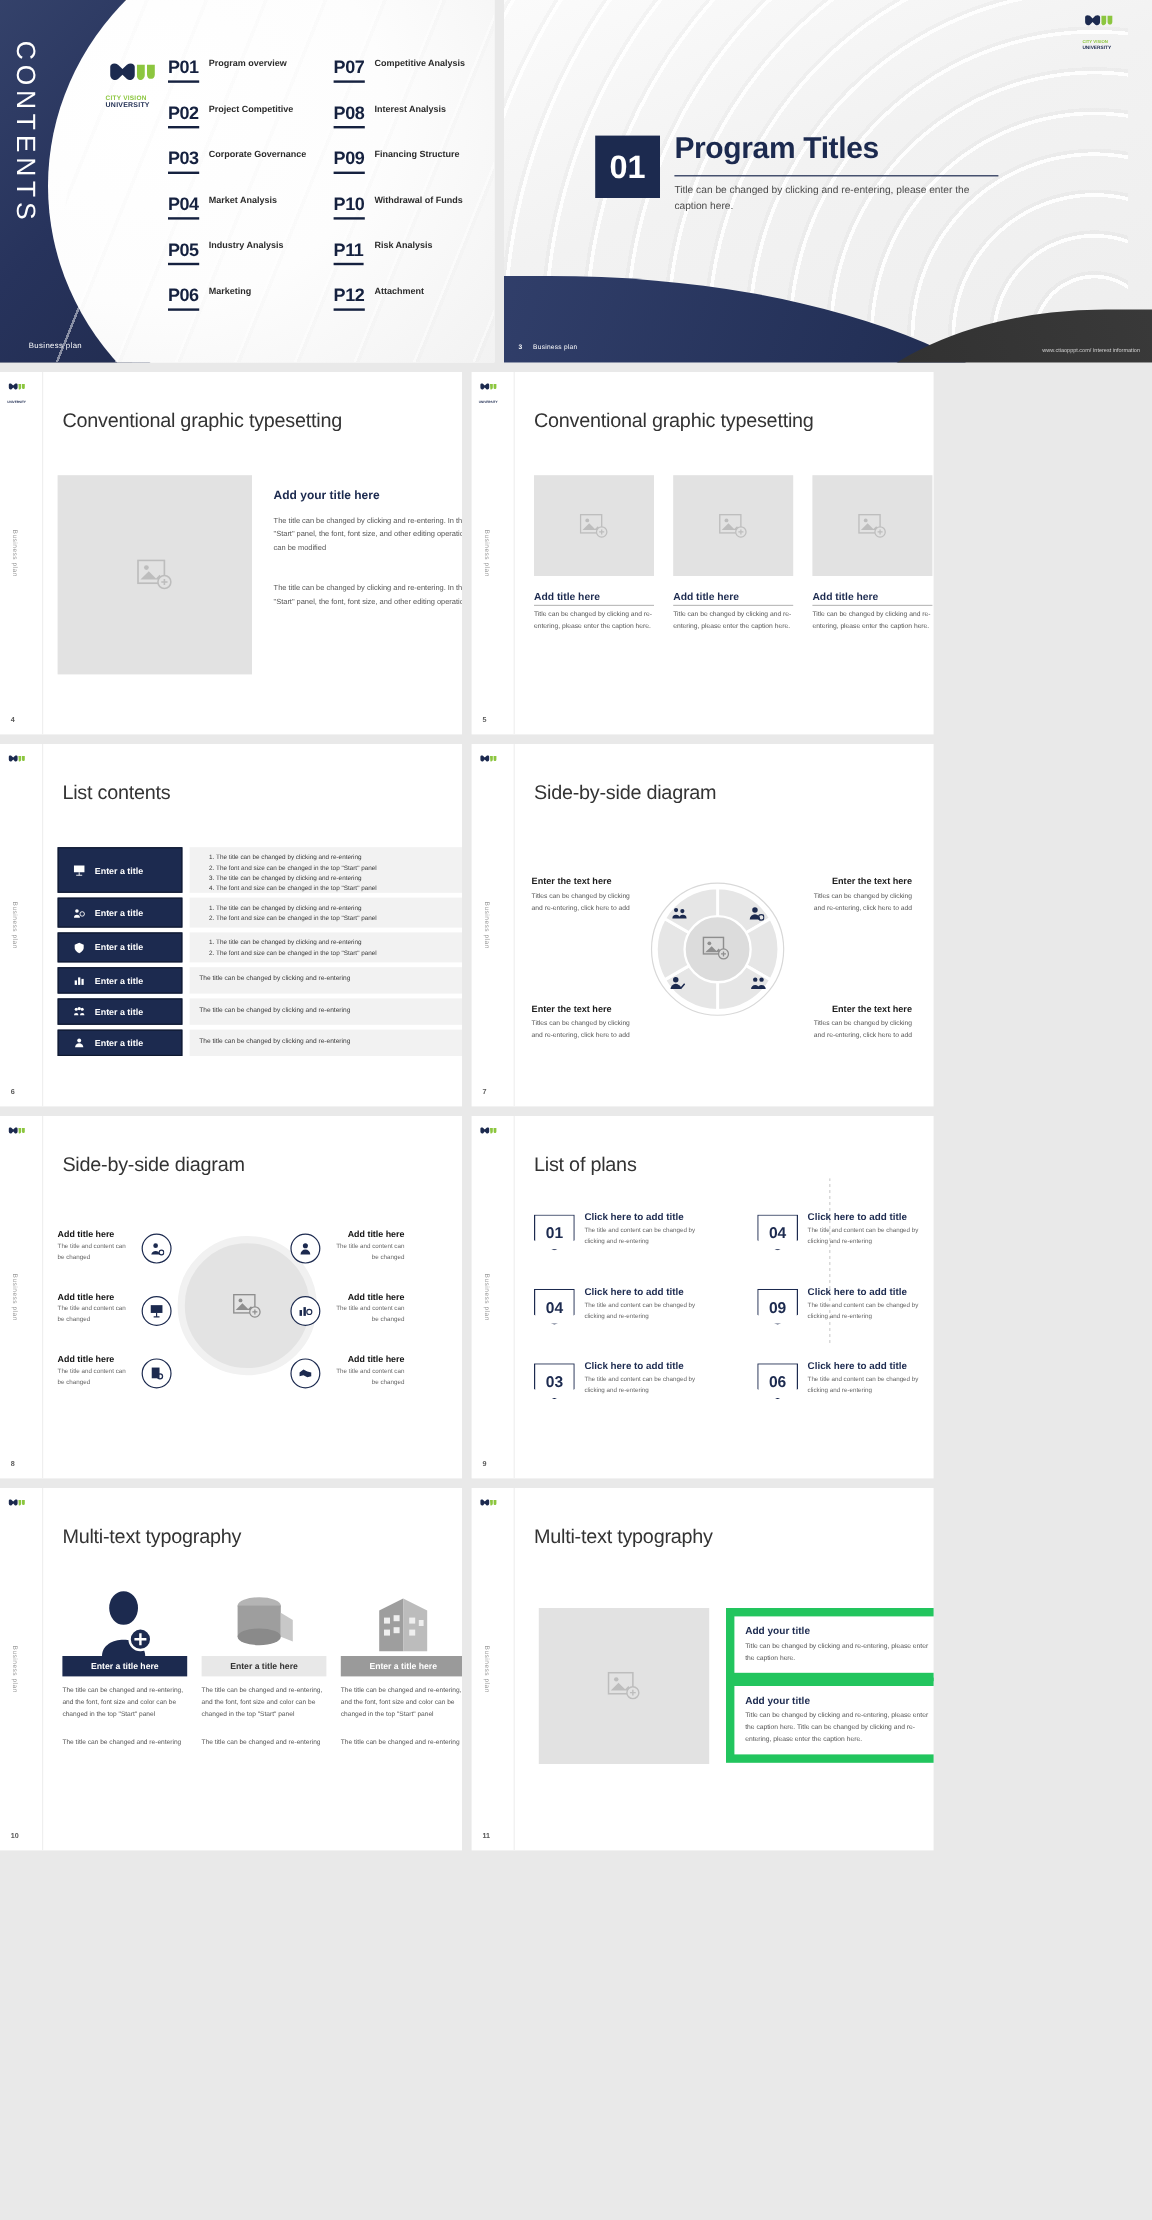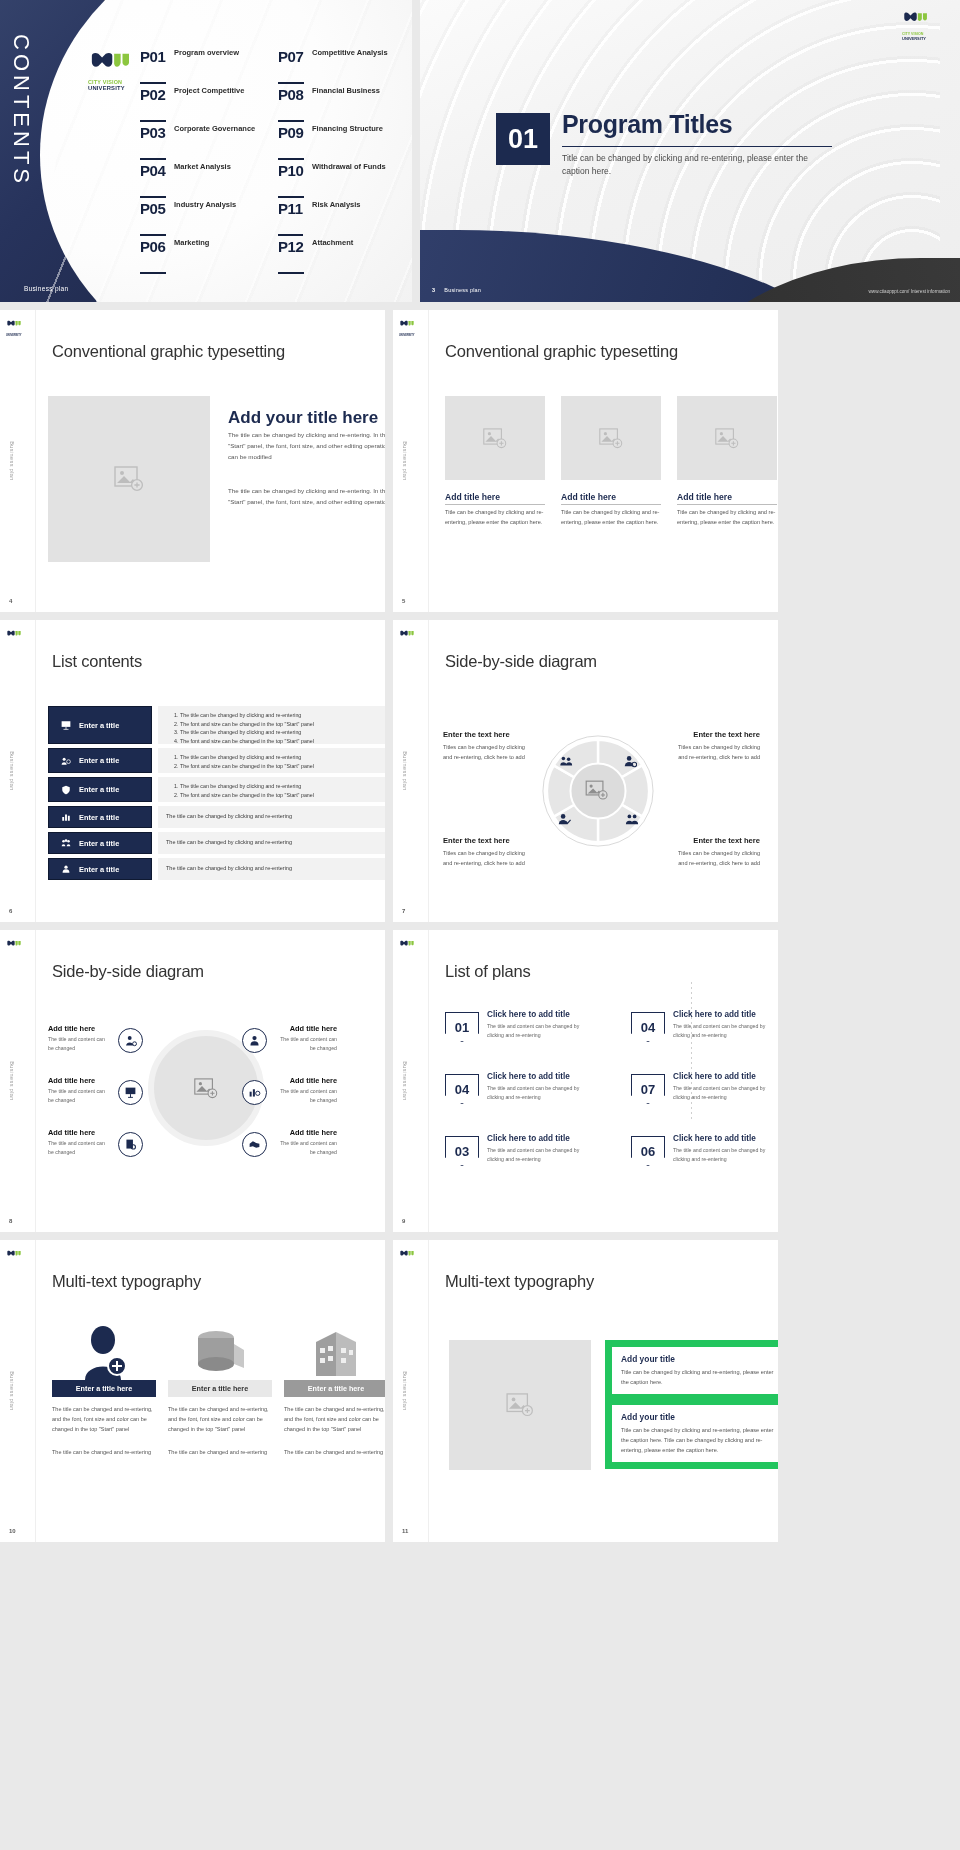--- a/index.html
+++ b/index.html
@@ -52,21 +52,21 @@
     writing-mode: vertical-rl;
     color:#ffffff; font-size:22px; letter-spacing:4px; font-weight:400;
   }
   .logo-c{ position:absolute; left:88px; top:52px; width:56px; }
   .toc{ position:absolute; left:140px; top:48px; width:270px; }
   .toc-col{ position:absolute; top:0; width:128px; }
   .toc-col.l{ left:0; } .toc-col.r{ left:138px; }
   .toc-item{ position:relative; height:38px; }
   .toc-num{
     font-size:15px; font-weight:700; color:#15213f; letter-spacing:-.4px;
-    display:inline-block; border-bottom:2px solid #15213f; padding-bottom:18px; line-height:1;
+    display:inline-block; border-bottom:2px solid #15213f; padding-bottom:3px; line-height:1;
   }
   .toc-lbl{
     position:absolute; left:34px; top:0px; font-size:7.5px; color:#2b2b2b; font-weight:600;
     white-space:nowrap;
   }
   .biz-foot{
     position:absolute; left:24px; bottom:10px; color:#fff; font-size:6.5px; letter-spacing:.3px;
   }
 
   
@@ -116,21 +116,21 @@
   }
   .pg{ position:absolute; left:9px; bottom:8px; font-size:6px; color:#5a5a5a; font-weight:600;}
   .h1{ position:absolute; left:52px; top:32px; font-size:16.5px; color:#333; font-weight:400; letter-spacing:-.2px;}
 
   
   .imgbox{ background:#e2e2e2; display:flex; align-items:center; justify-content:center; }
   .ph-svg{ opacity:.5; }
 
   
   .s4-img{ position:absolute; left:48px; top:86px; width:162px; height:166px; }
-  .s4-title{ position:absolute; left:228px; top:98px; font-size:17px; font-weight:700; color:#1c2a4f;}
+  .s4-title{ position:absolute; left:228px; top:98px; font-size:10px; font-weight:700; color:#1c2a4f;}
   .s4-p{ position:absolute; left:228px; width:174px; font-size:6.2px; color:#555; line-height:1.75;}
 
   
   .s5-card{ position:absolute; top:86px; width:100px; height:84px;}
   .s5-t{ position:absolute; font-size:8.6px; font-weight:700; color:#1c2a4f;}
   .s5-u{ position:absolute; height:1px; background:#bdbdbd; width:100px;}
   .s5-p{ position:absolute; width:100px; font-size:5.6px; color:#555; line-height:1.75;}
 
   
   .l6-row{ position:absolute; left:48px; height:34px; }
@@ -232,21 +232,21 @@
           <span class="toc-lbl">Marketing</span>
         </div>
       </div>
       <div class="toc-col r">
         <div class="toc-item">
           <span class="toc-num">P07</span>
           <span class="toc-lbl">Competitive Analysis</span>
         </div>
         <div class="toc-item">
           <span class="toc-num">P08</span>
-          <span class="toc-lbl">Financial Business</span>
+          <span class="toc-lbl">Interest Analysis</span>
         </div>
         <div class="toc-item">
           <span class="toc-num">P09</span>
           <span class="toc-lbl">Financing Structure</span>
         </div>
         <div class="toc-item">
           <span class="toc-num">P10</span>
           <span class="toc-lbl">Withdrawal of Funds</span>
         </div>
         <div class="toc-item">
@@ -674,21 +674,21 @@
       <div class="p9-t">Click here to add title</div>
       <div class="p9-p">The title and content can be changed by clicking and re-entering</div>
     </div>
 
     <div class="p9" style="left:238px;top:80px;">
       <div class="p9-num">04</div>
       <div class="p9-t">Click here to add title</div>
       <div class="p9-p">The title and content can be changed by clicking and re-entering</div>
     </div>
     <div class="p9" style="left:238px;top:142px;">
-      <div class="p9-num">07</div>
+      <div class="p9-num">09</div>
       <div class="p9-t">Click here to add title</div>
       <div class="p9-p">The title and content can be changed by clicking and re-entering</div>
     </div>
     <div class="p9" style="left:238px;top:204px;">
       <div class="p9-num">06</div>
       <div class="p9-t">Click here to add title</div>
       <div class="p9-p">The title and content can be changed by clicking and re-entering</div>
     </div>
 
     <div class="pg">9</div>

